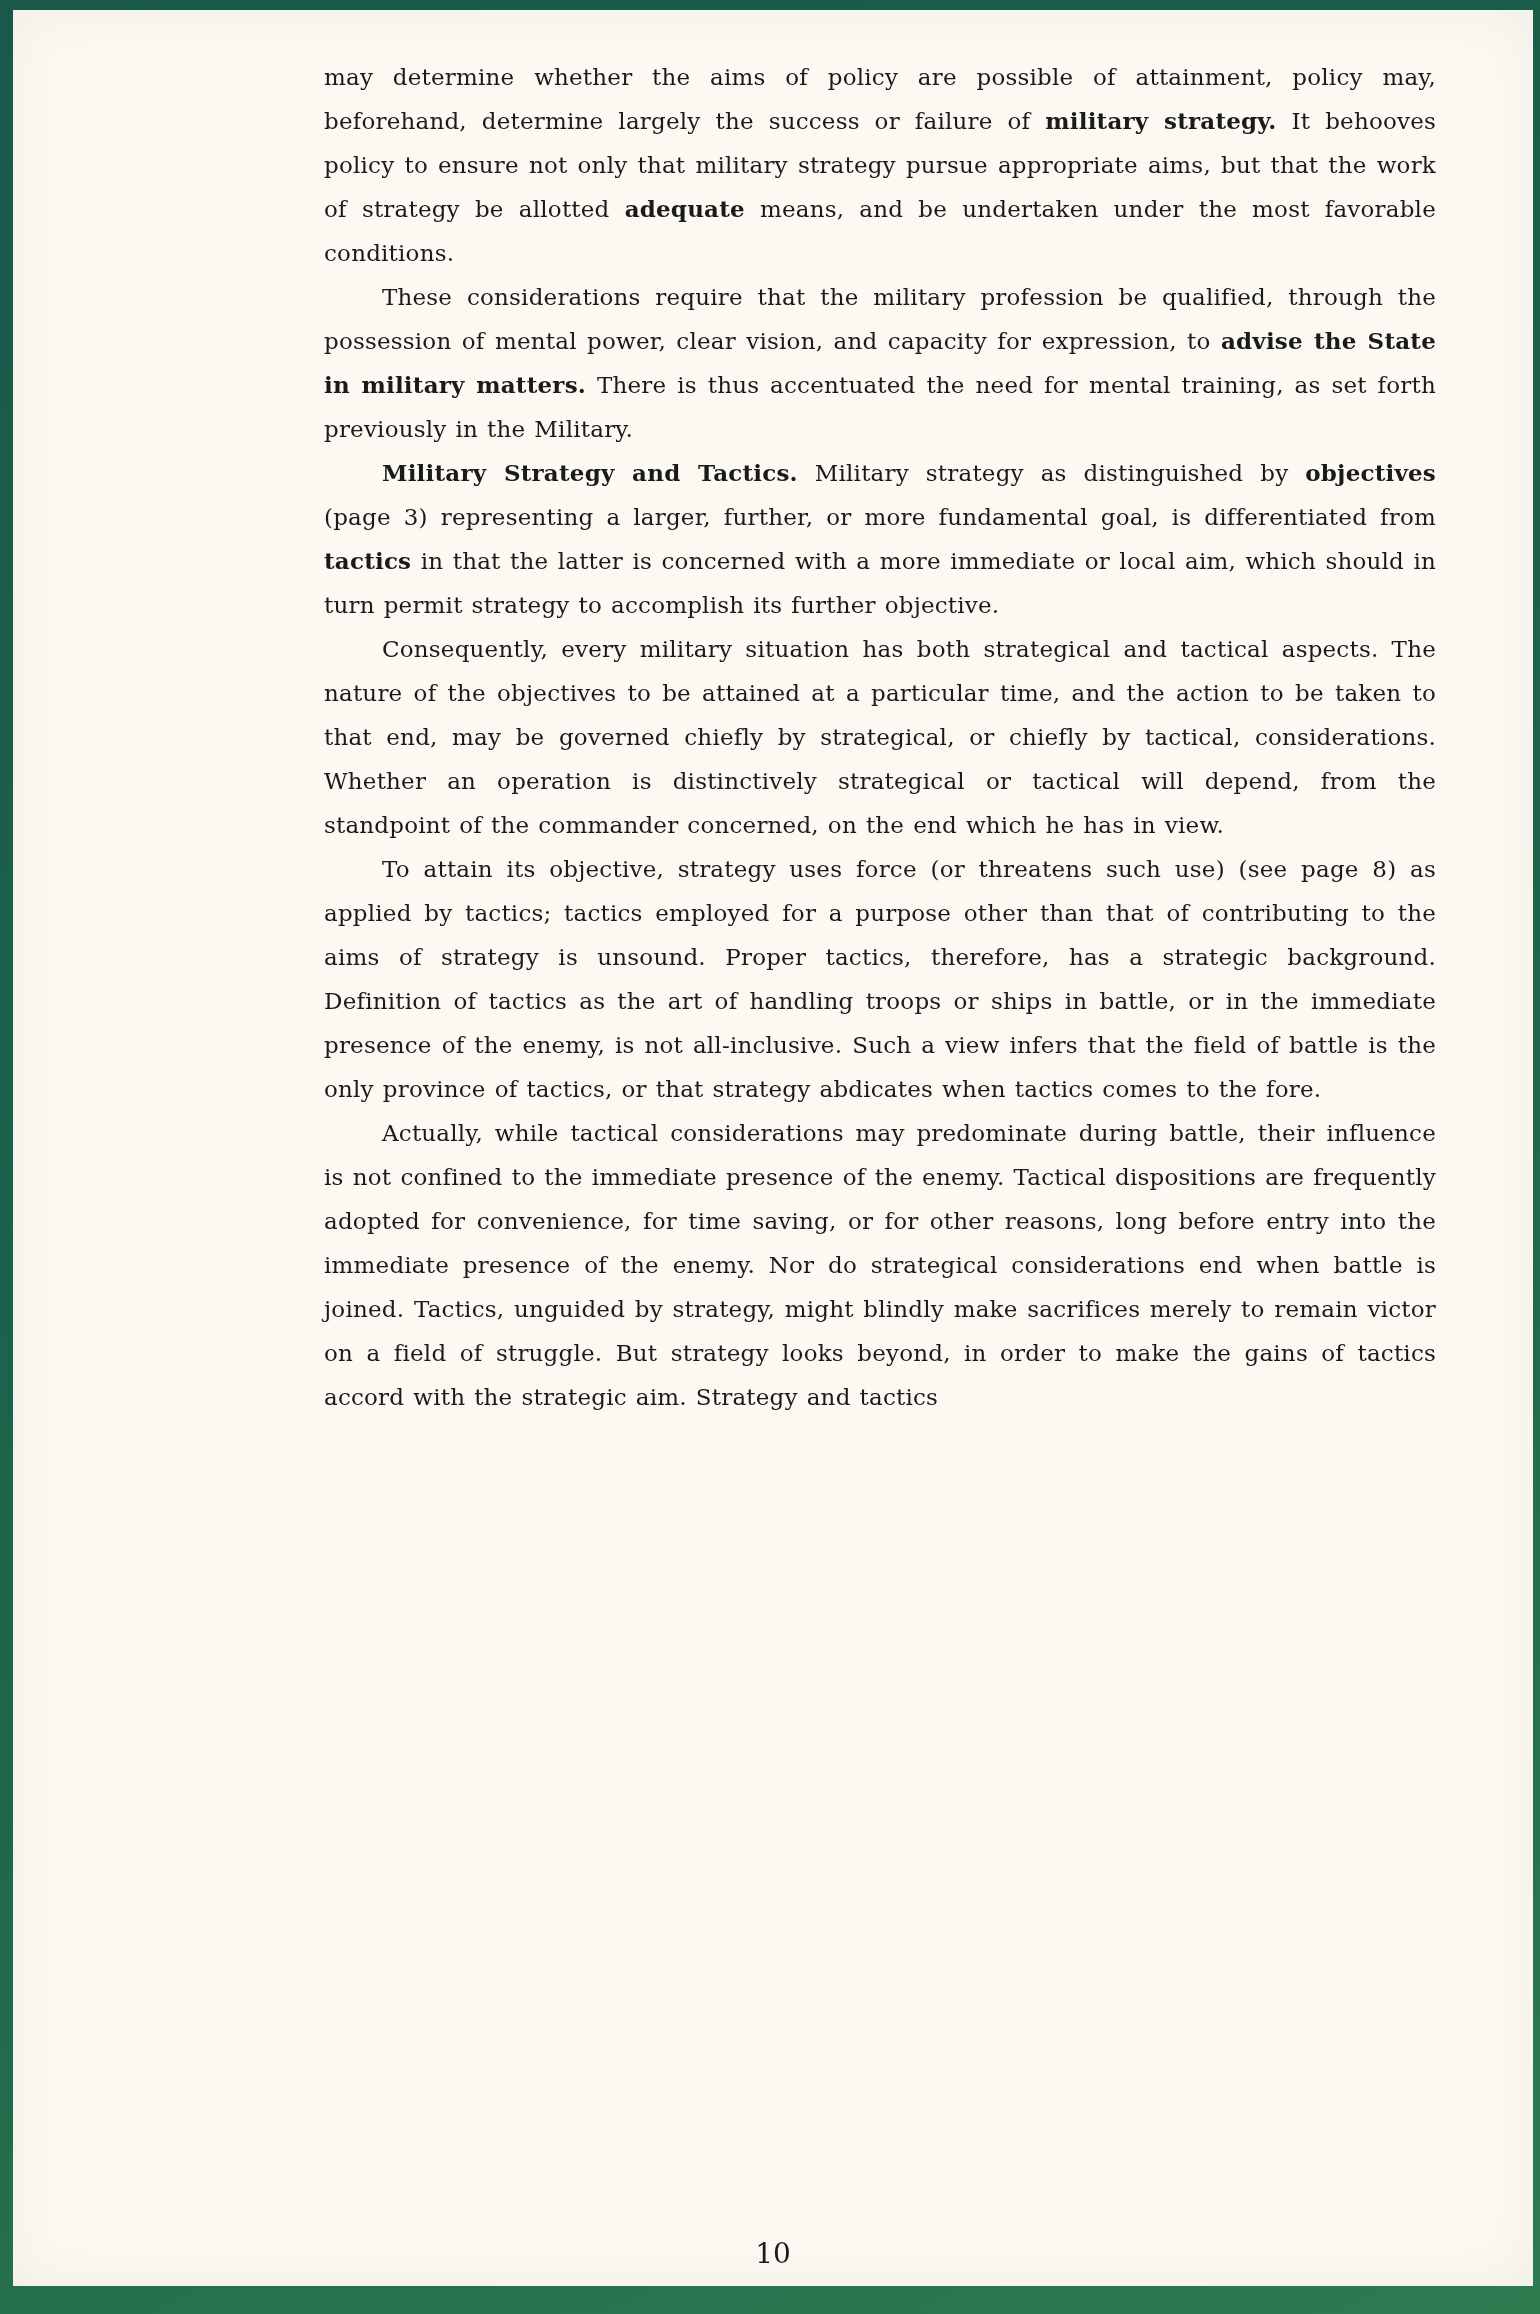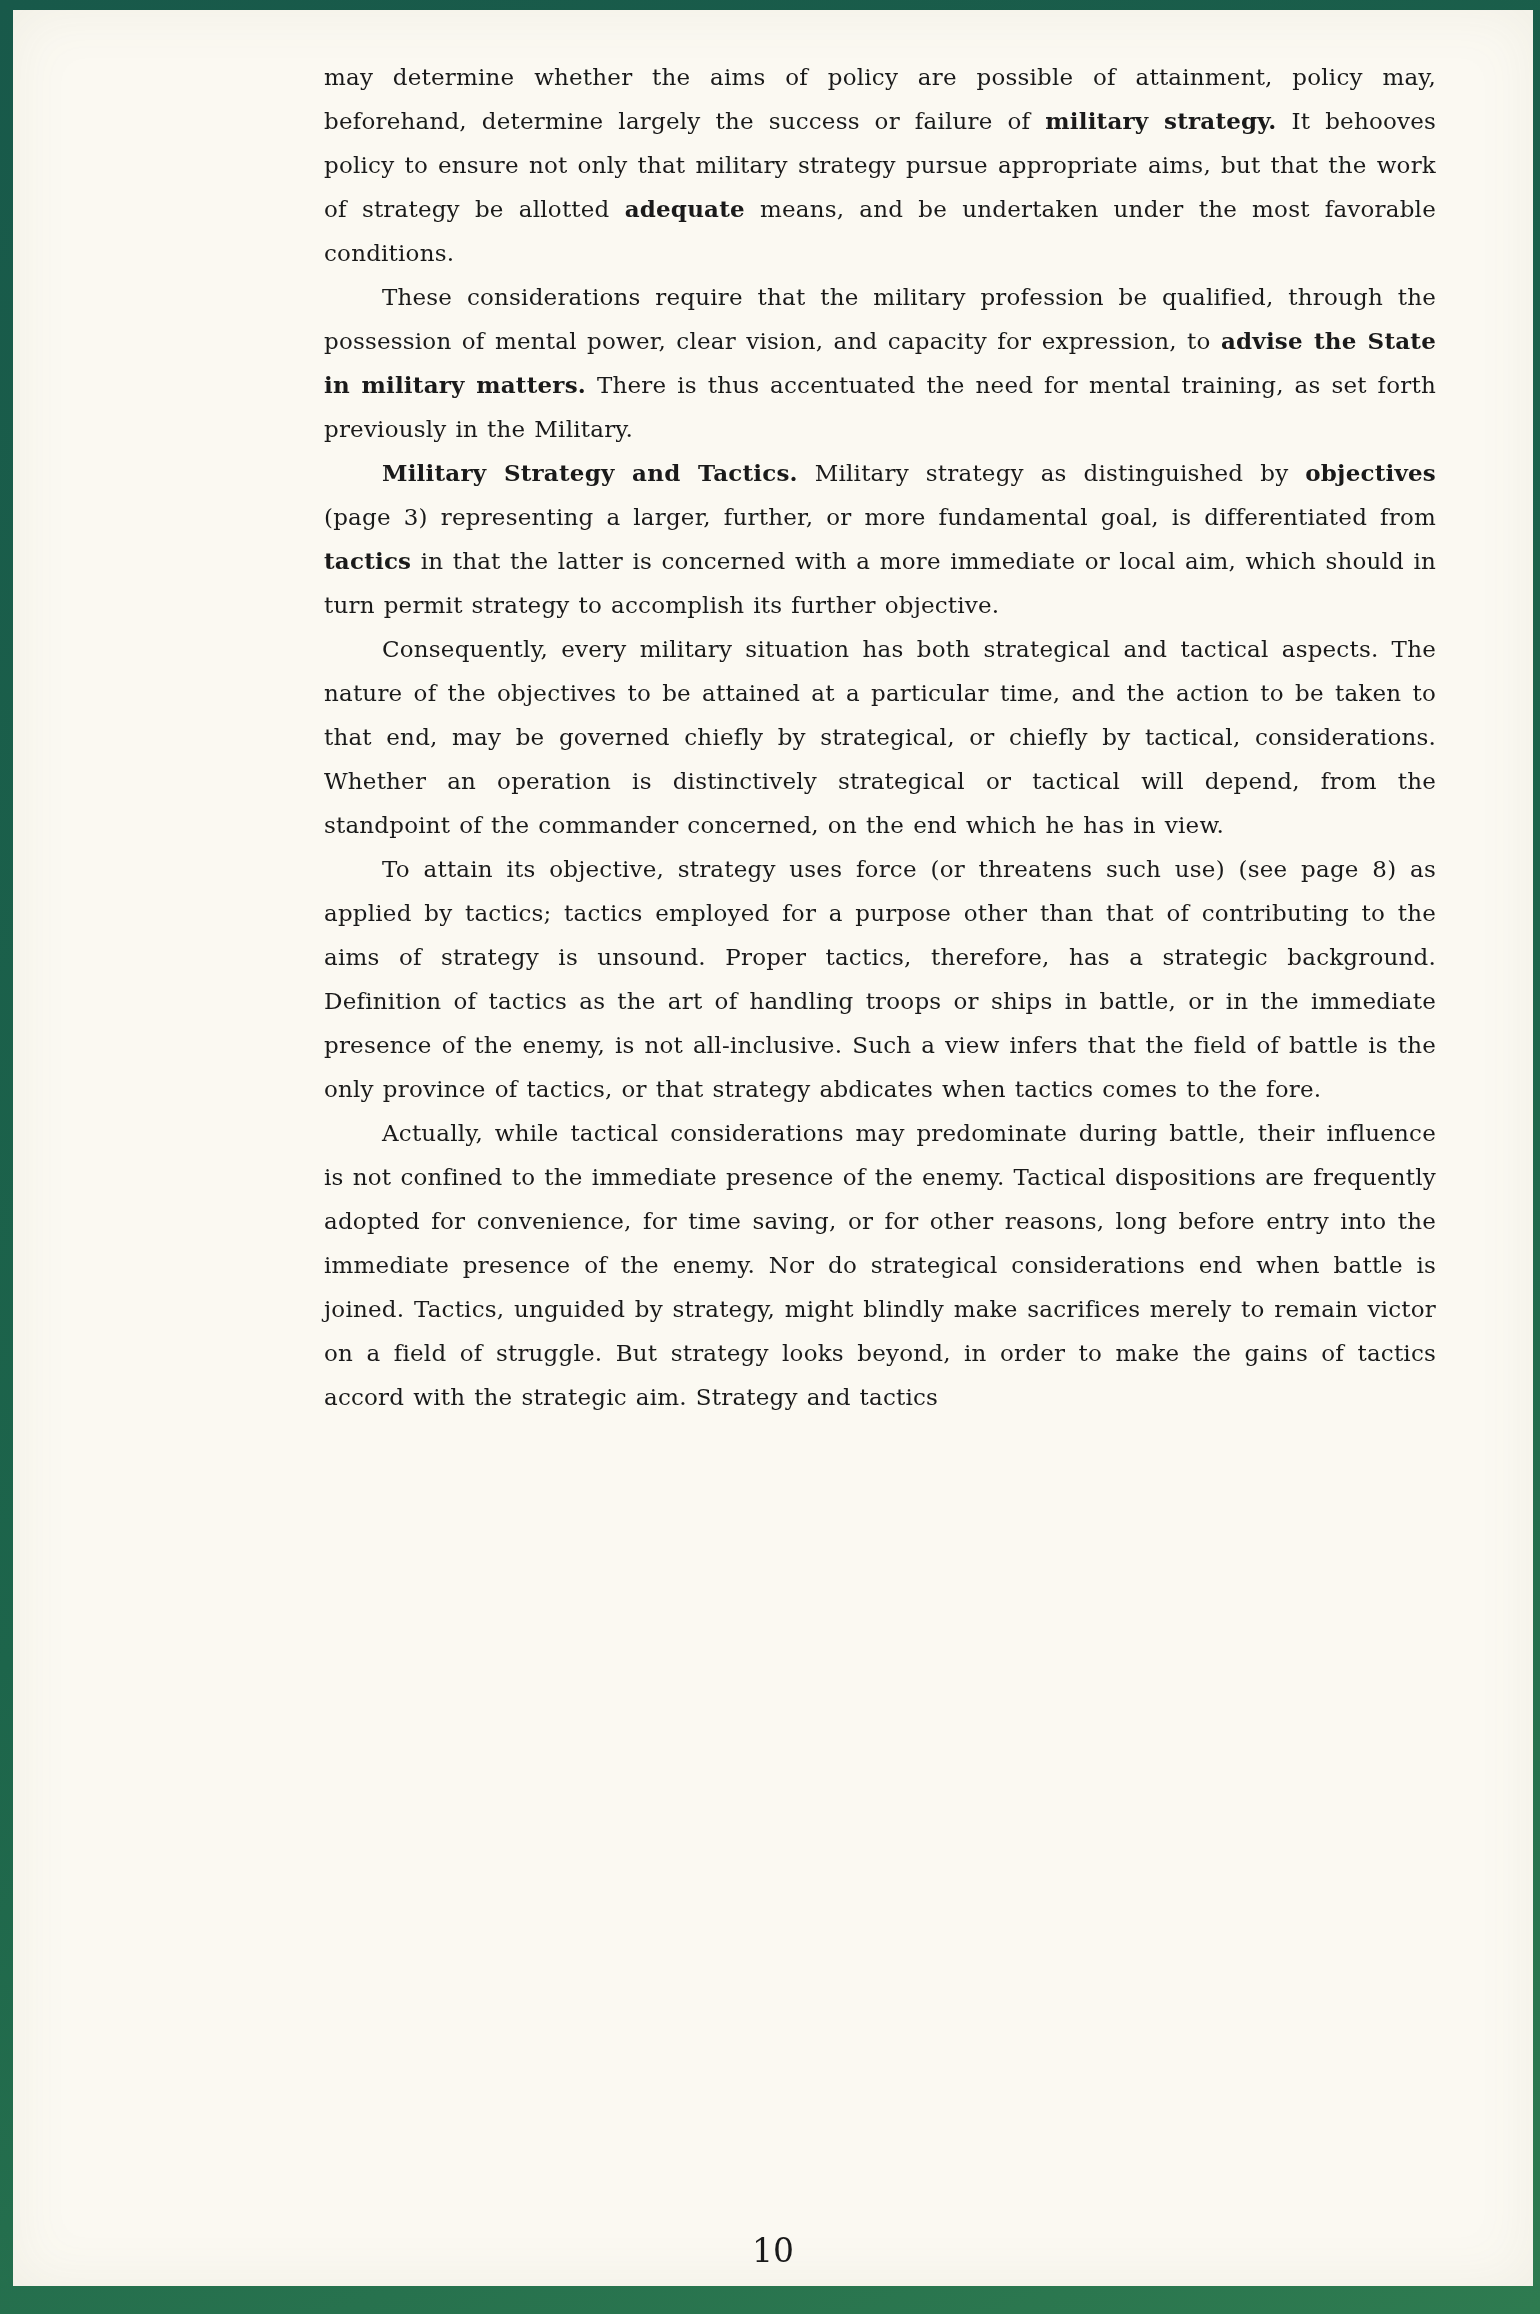--- a/index.html
+++ b/index.html
@@ -47,21 +47,21 @@
   }
   .bold {
     font-weight: bold;
   }
   .page-number {
     position: absolute;
     bottom: 16px;
     left: 0;
     width: 100%;
     text-align: center;
-    font-size: 33px;
+    font-size: 28px;
     color: var(--ink, #1a1a1a);
   }
 </style>
 </head>
 <body>
 
 <div class="page">
   <div class="text-block">
       <p class=""><span>may determine whether the aims of policy are possible of attainment, policy may, beforehand, determine largely the success or failure of </span><span class="bold">military strategy.</span><span> It behooves policy to ensure not only that military strategy pursue appropriate aims, but that the work of strategy be allotted </span><span class="bold">adequate</span><span> means, and be undertaken under the most favorable conditions.</span></p>
       <p class="indent"><span>These considerations require that the military profession be qualified, through the possession of mental power, clear vision, and capacity for expression, to </span><span class="bold">advise the State in military matters.</span><span> There is thus accentuated the need for mental training, as set forth previously in the Military.</span></p>

